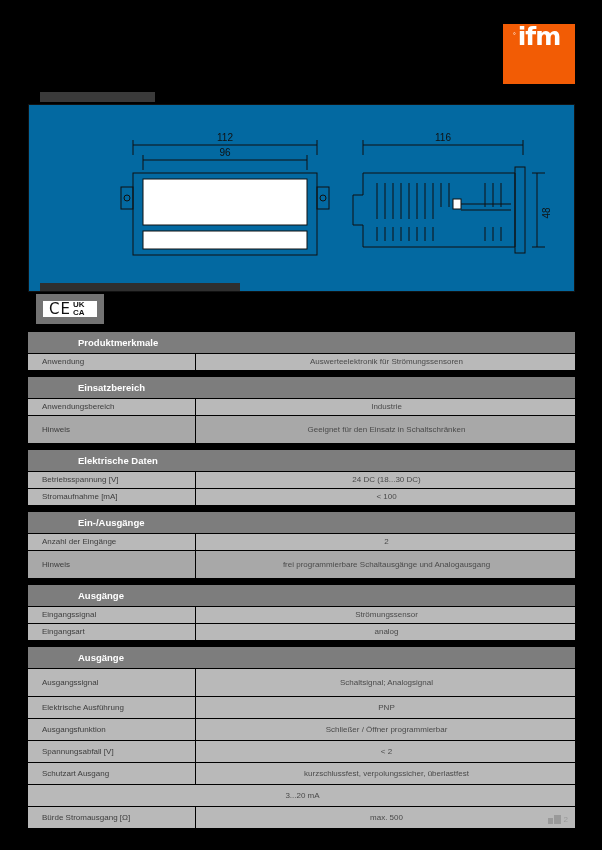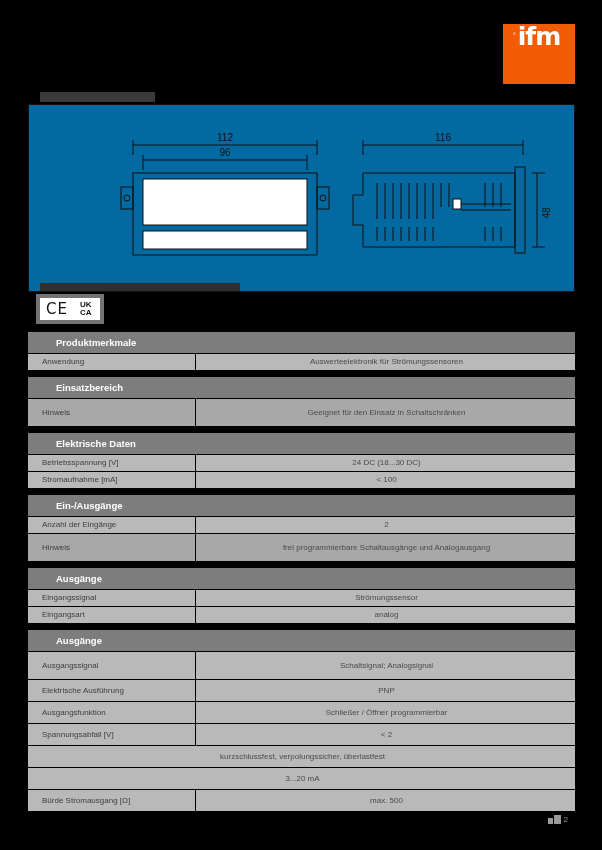--- a/index.html
+++ b/index.html
@@ -61,24 +61,24 @@
     left:40px;top:283px;
     width:200px;height:8px;
     background:#2f2f2f;
   }
   
   .cert-box{
     position:absolute;
     left:36px;top:294px;
     width:68px;height:30px;
     background:#fff;
-    border:4px solid #737373;
+    border:7px solid #737373;
     box-sizing:border-box;
     display:flex;align-items:center;
-    gap:12px;padding-left:6px;
+    gap:2px;padding-left:6px;
   }
   .ce-mark{
     font-family:"DejaVu Sans", sans-serif;
     font-size:15px;
     color:#111;
     letter-spacing:1px;
   }
   .ukca{
     font-family:"Liberation Sans", sans-serif;
     font-size:8px;
@@ -102,22 +102,23 @@
   .sec-row{
     height:22px;
     background:#7d7d7d;
     align-items:center;
     border-bottom:1px solid #000;
   }
   .sec-label{
     color:#fff;
     font-size:9.5px;
     font-weight:bold;
-    padding-left:28px;
+    padding-left:14px;
     font-family:"Liberation Sans", sans-serif;
+    margin-left:36px;
   }
   .d-row{
     height:17px;
     align-items:flex-end;
     background:#b9b9b9;
     border-bottom:1px solid #000;
   }
   .d-row.alt{ background:#a8a8a8; }
   .d-row.tall{ height:22px; }
   .d-row.x-tall{ height:28px; }
@@ -269,20 +270,24 @@
     </div>
     <div class="row d-row">
       <span class="cell-l">Anwendung</span>
       <span class="cell-r center">Auswerteelektronik für Strömungssensoren</span>
     </div>
     <div class="spacer"></div>
 
     <div class="row sec-row">
       <span class="sec-label">Einsatzbereich</span>
     </div>
+    <div class="row d-row">
+      <span class="cell-l">Anwendungsbereich</span>
+      <span class="cell-r center">Industrie</span>
+    </div>
     <div class="row d-row alt x-tall">
       <span class="cell-l">Hinweis</span>
       <span class="cell-r center">Geeignet für den Einsatz in Schaltschränken</span>
     </div>
     <div class="spacer"></div>
 
     <div class="row sec-row">
       <span class="sec-label">Elektrische Daten</span>
     </div>
     <div class="row d-row">
@@ -334,20 +339,21 @@
     </div>
     <div class="row d-row tall">
       <span class="cell-l">Ausgangsfunktion</span>
       <span class="cell-r center">Schließer / Öffner programmierbar</span>
     </div>
     <div class="row d-row tall">
       <span class="cell-l">Spannungsabfall [V]</span>
       <span class="cell-r center">&lt; 2</span>
     </div>
     <div class="row d-row tall">
+      <span class="cell-l">Schutzart Ausgang</span>
       <span class="cell-r center">kurzschlussfest, verpolungssicher, überlastfest</span>
     </div>
     <div class="row d-row tall">
       <span class="cell-r center">3...20 mA</span>
     </div>
     <div class="row d-row tall">
       <span class="cell-l">Bürde Stromausgang [Ω]</span>
       <span class="cell-r center">max. 500</span>
     </div>
 

